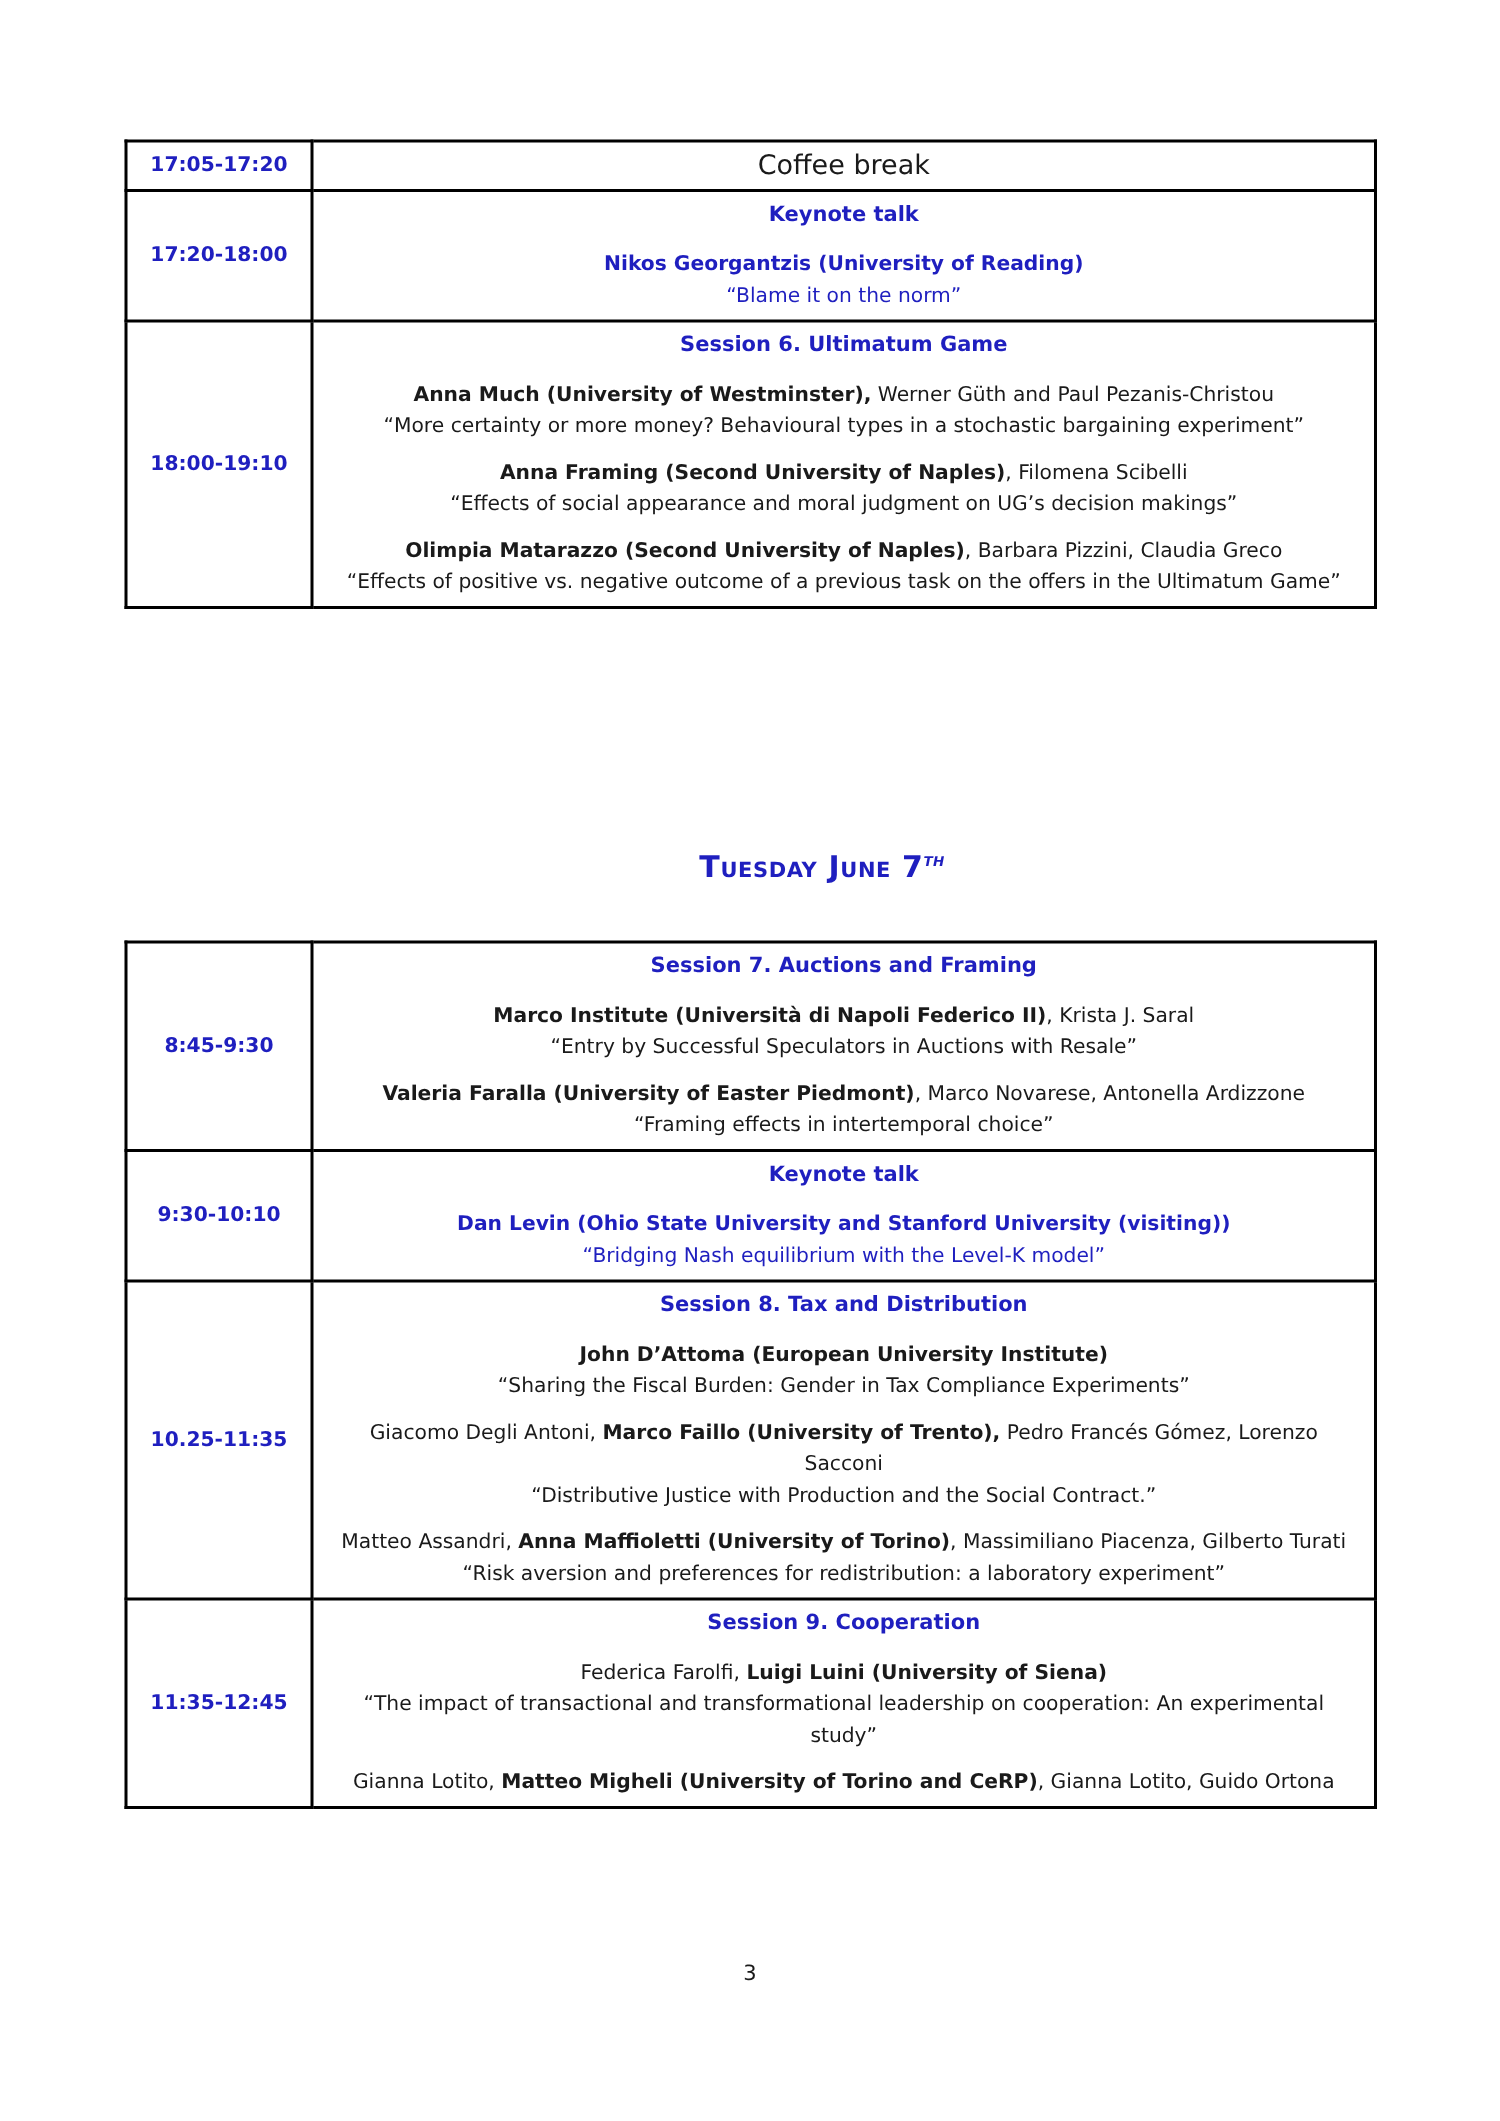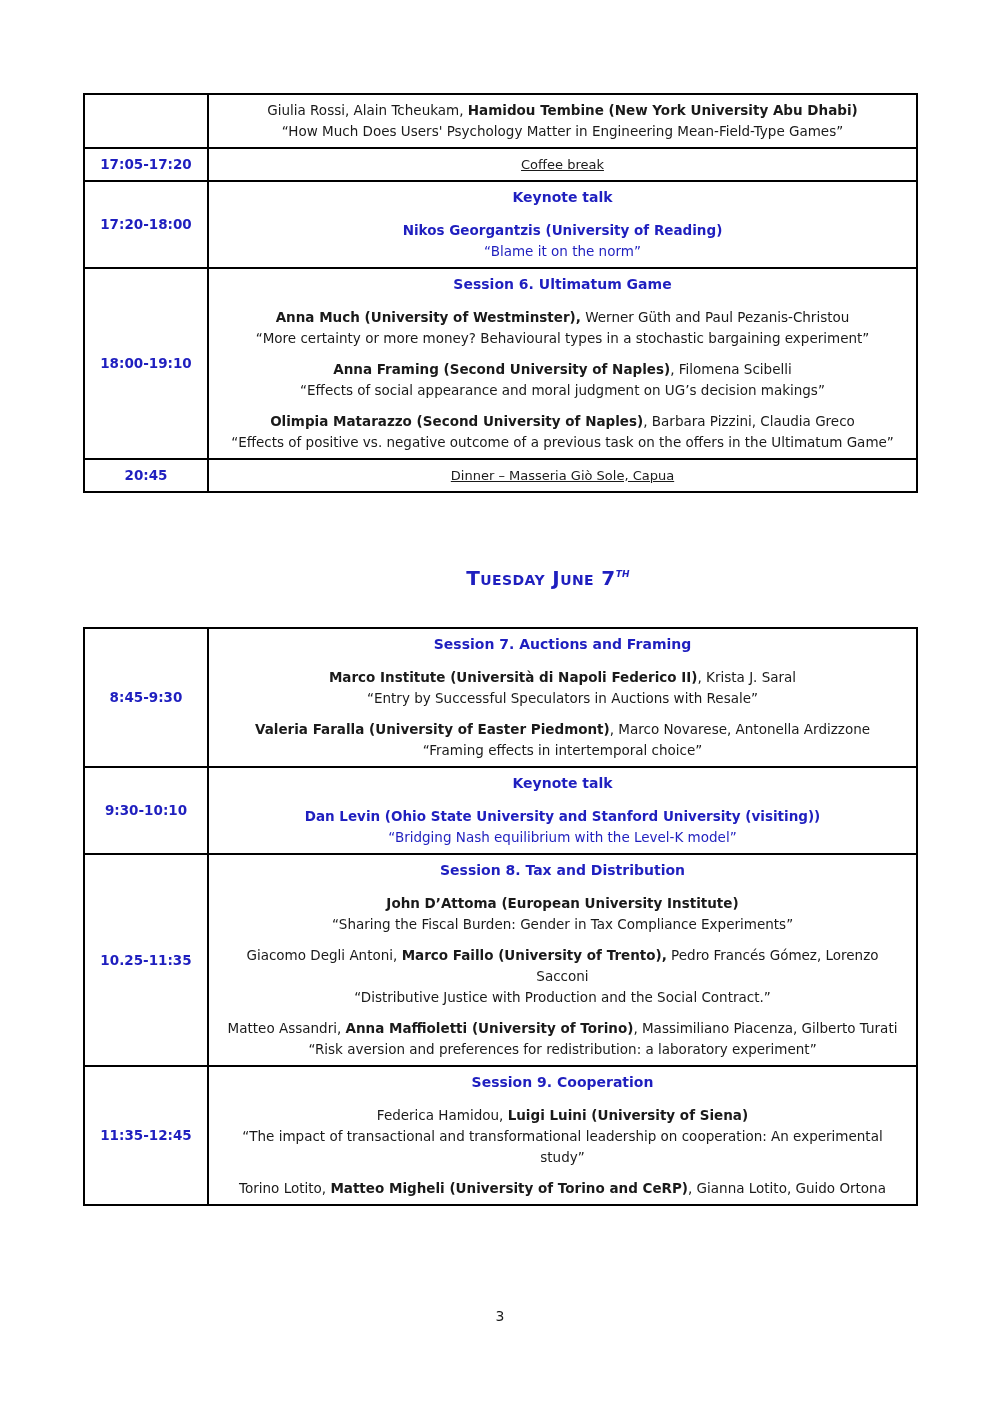--- a/index.html
+++ b/index.html
@@ -39,21 +39,21 @@
   }
   .session-header {
     color: var(--blue);
     font-weight: bold;
     font-size: 14px;
     margin-bottom: 12px;
   }
   .entry + .entry { margin-top: 10px; }
   .entry.blue { color: var(--blue); }
   .authors .bold { font-weight: bold; }
-  .plain-text { font-size: 13px; text-decoration: underline; }
+  .plain-text { font-size: 18px; }
   .day-heading {
     position: absolute;
     top: 560px;
     left: 0;
     width: 904px;        
     padding-left: 96px;
     text-align: center;
     color: var(--blue);
     font-weight: bold;
     font-size: 20px;
@@ -78,29 +78,20 @@
   }
 </style>
 </head>
 <body>
 
 <div class="page" style="--blue: #1f1fbf;">
 
   <table class="schedule t1">
     <tbody>
         <tr>
-          <td class="time-cell"></td>
-          <td class="content-cell">
-            <div class="entry">
-              <div class="authors"><span class="">Giulia Rossi, Alain Tcheukam, </span><span class="bold">Hamidou Tembine (New York University Abu Dhabi)</span></div>
-              <div class="talk-title">“How Much Does Users' Psychology Matter in Engineering Mean-Field-Type Games”</div>
-            </div>
-          </td>
-        </tr>
-        <tr>
           <td class="time-cell">17:05-17:20</td>
           <td class="content-cell">
             <div class="plain-text">Coffee break</div>
           </td>
         </tr>
         <tr>
           <td class="time-cell">17:20-18:00</td>
           <td class="content-cell">
             <div class="session-header">Keynote talk</div>
             <div class="entry blue">
@@ -118,26 +109,20 @@
               <div class="talk-title">“More certainty or more money? Behavioural types in a stochastic bargaining experiment”</div>
             </div>
             <div class="entry">
               <div class="authors"><span class="bold">Anna Framing (Second University of Naples)</span><span class="">, Filomena Scibelli</span></div>
               <div class="talk-title">“Effects of social appearance and moral judgment on UG’s decision makings”</div>
             </div>
             <div class="entry">
               <div class="authors"><span class="bold">Olimpia Matarazzo (Second University of Naples)</span><span class="">, Barbara Pizzini, Claudia Greco</span></div>
               <div class="talk-title">“Effects of positive vs. negative outcome of a previous task on the offers in the Ultimatum Game”</div>
             </div>
-          </td>
-        </tr>
-        <tr>
-          <td class="time-cell">20:45</td>
-          <td class="content-cell">
-            <div class="plain-text">Dinner – Masseria Giò Sole, Capua</div>
           </td>
         </tr>
       </tbody>
   </table>
 
   <div class="day-heading"><span>Tuesday June 7</span><sup>th</sup></div>
 
   <table class="schedule t2">
     <tbody>
         <tr>
@@ -180,25 +165,25 @@
               <div class="authors"><span class="">Matteo Assandri, </span><span class="bold">Anna Maffioletti (University of Torino)</span><span class="">, Massimiliano Piacenza, Gilberto Turati</span></div>
               <div class="talk-title">“Risk aversion and preferences for redistribution: a laboratory experiment”</div>
             </div>
           </td>
         </tr>
         <tr>
           <td class="time-cell">11:35-12:45</td>
           <td class="content-cell">
             <div class="session-header">Session 9. Cooperation</div>
             <div class="entry">
-              <div class="authors"><span class="">Federica Hamidou, </span><span class="bold">Luigi Luini (University of Siena)</span></div>
+              <div class="authors"><span class="">Federica Farolfi, </span><span class="bold">Luigi Luini (University of Siena)</span></div>
               <div class="talk-title">“The impact of transactional and transformational leadership on cooperation: An experimental study”</div>
             </div>
             <div class="entry">
-              <div class="authors"><span class="">Torino Lotito, </span><span class="bold">Matteo Migheli (University of Torino and CeRP)</span><span class="">, Gianna Lotito, Guido Ortona</span></div>
+              <div class="authors"><span class="">Gianna Lotito, </span><span class="bold">Matteo Migheli (University of Torino and CeRP)</span><span class="">, Gianna Lotito, Guido Ortona</span></div>
             </div>
           </td>
         </tr>
       </tbody>
   </table>
 
   <div class="page-number">3</div>
 
 </div>
 

